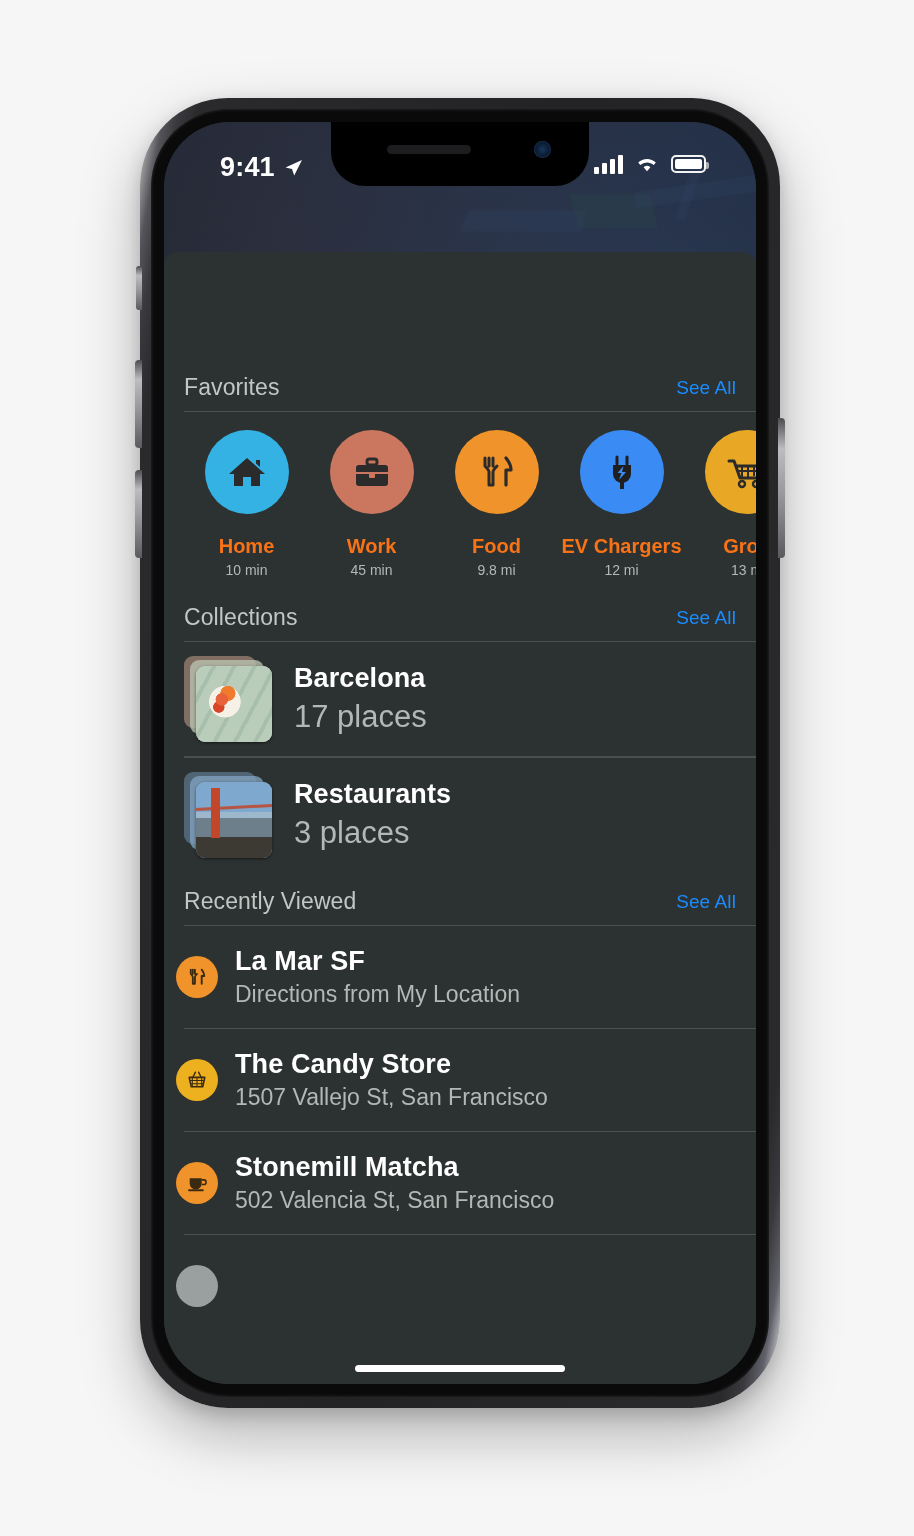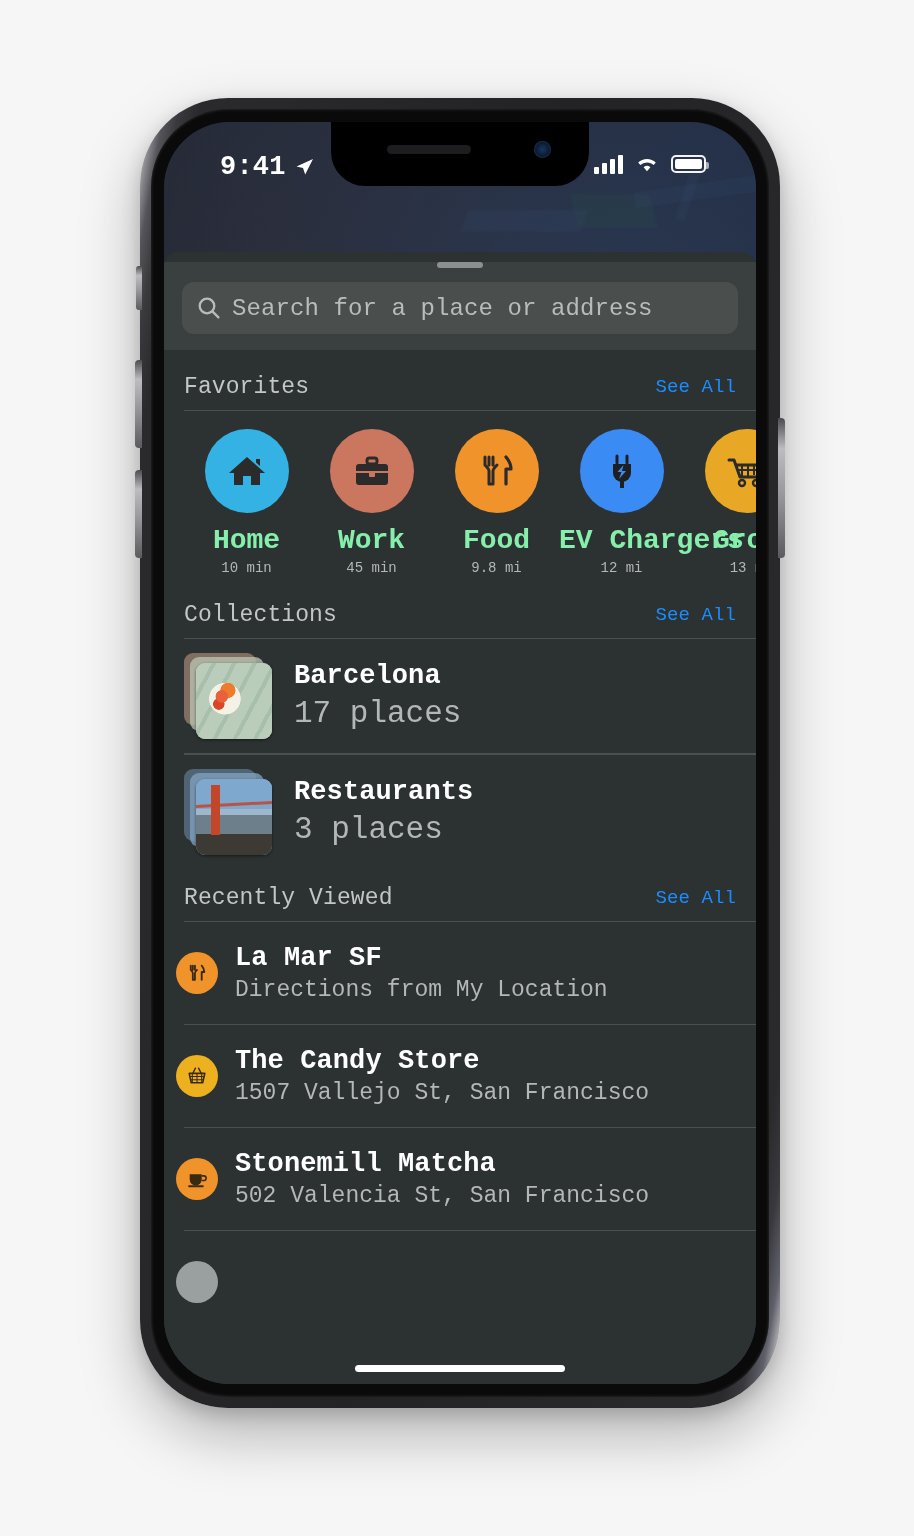--- a/index.html
+++ b/index.html
@@ -42,21 +42,20 @@
 
   .phone-inner {
     position: absolute;
     left: 11px;
     top: 11px;
     right: 11px;
     bottom: 11px;
     border-radius: 78px;
     background: #0a0a0b;
     box-shadow: inset 0 0 3px 1px rgba(255,255,255,0.10);
-    font-family: Liberation Mono, monospace;
   }
 
   .screen {
     position: absolute;
     left: 13px;
     top: 13px;
     right: 13px;
     bottom: 13px;
     border-radius: 66px;
     overflow: hidden;
@@ -248,24 +247,24 @@
   }
   .fav-circle {
     width: 84px; height: 84px;
     border-radius: 50%;
     margin: 0 auto;
     display: flex;
     align-items: center;
     justify-content: center;
   }
   .fav-name {
-    margin-top: 12px;
-    font-size: 28px;
+    margin-top: 21px;
+    font-size: 20px;
     font-weight: 700;
-    color: #86efac;
+    color: #f97316;
     white-space: nowrap;
   }
   .fav-sub {
     margin-top: 4px;
     font-size: 14px;
     color: #b3b7b6;
     white-space: nowrap;
   }
 
   
@@ -431,30 +430,20 @@
               <path d="M13 8.6c2.6 0 5 .95 6.7 2.5l2.1-2.5A13.2 13.2 0 0 0 13 5.1 13.2 13.2 0 0 0 4.2 8.6l2.1 2.5A10 10 0 0 1 13 8.6z" fill="#fff"></path>
             </svg>
             <div class="batt">
                 <span></span>
               </div>
           </div>
         </div>
 
         <div class="sheet">
 
-          <div class="searchwrap">
-            <div class="grabber"></div>
-            <div class="searchbar">
-              <svg width="26" height="26" viewBox="0 0 26 26">
-                <circle cx="11" cy="11" r="7.3" fill="none" stroke="#b8bcbb" stroke-width="2.3"></circle>
-                <line x1="16.4" y1="16.4" x2="22.4" y2="22.4" stroke="#b8bcbb" stroke-width="2.3" stroke-linecap="round"></line>
-              </svg>
-              <span class="search-ph" title="Search for a place or address">Search for a place or address</span>
-            </div>
-          </div>
 
           <div class="scroller">
 
             <div class="sec-head">
               <span class="sec-title">Favorites</span>
               <span class="see-all">See All</span>
             </div>
             <div class="rule"></div>
 
             <div class="favs">

